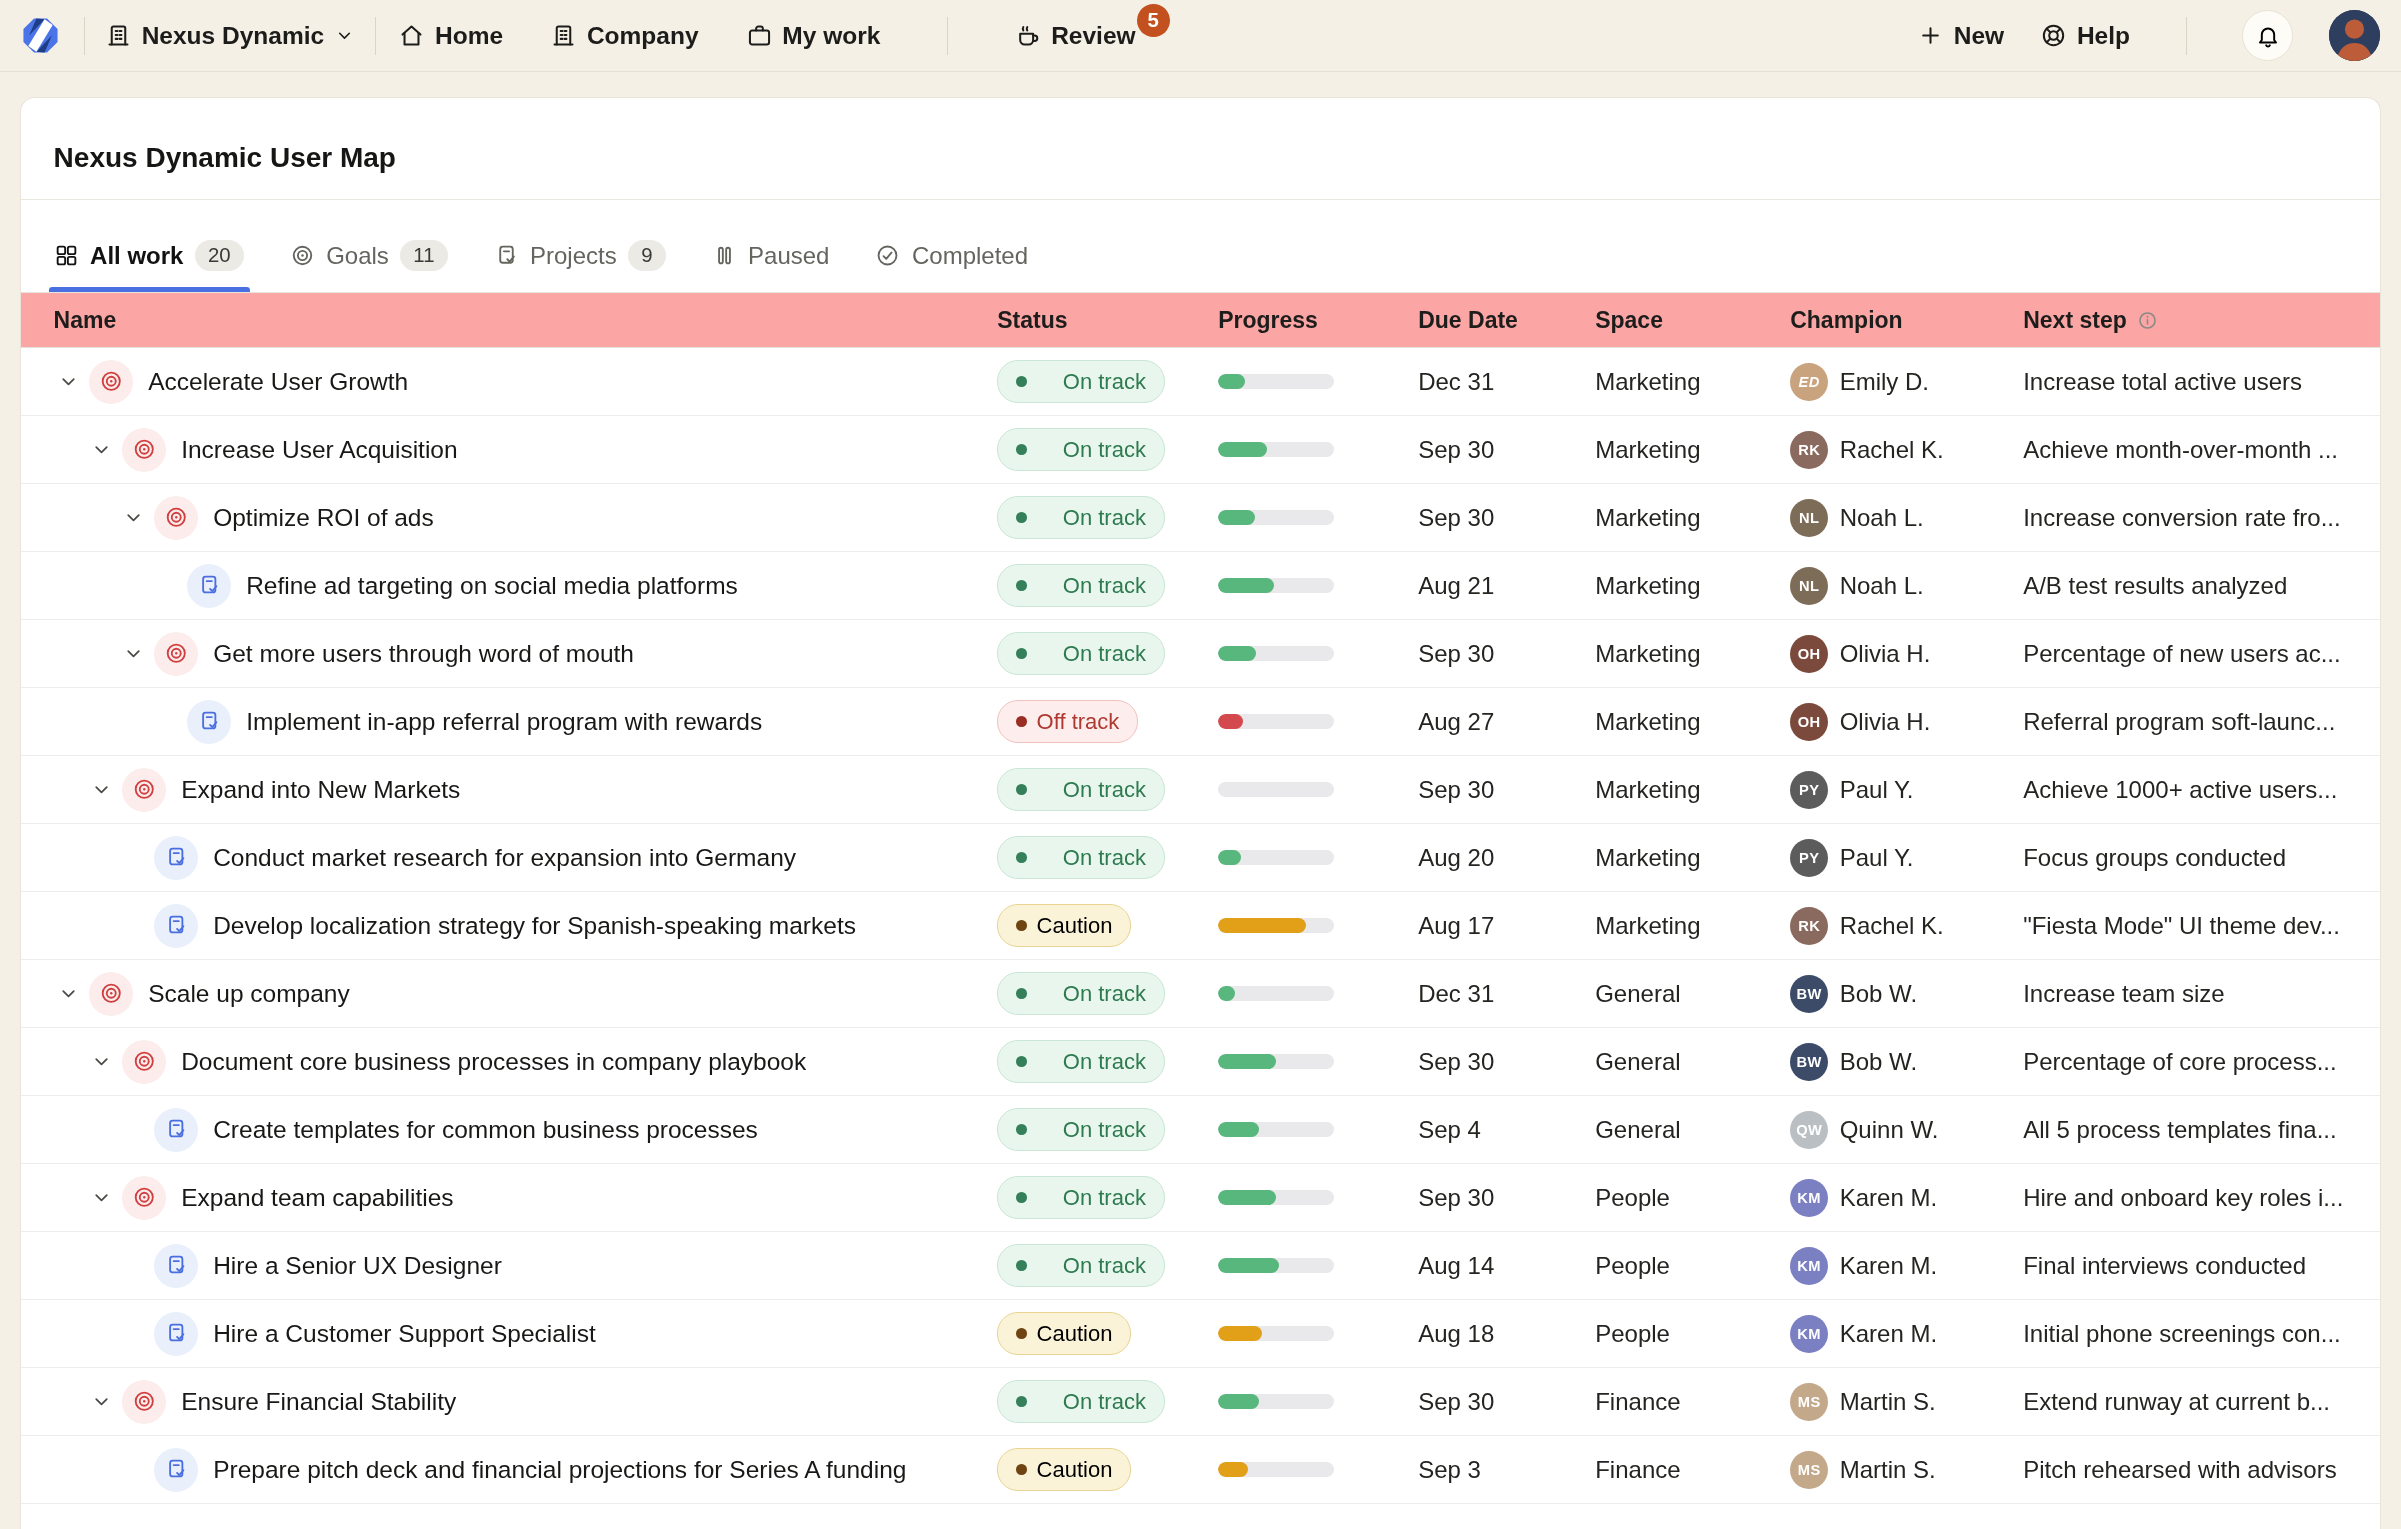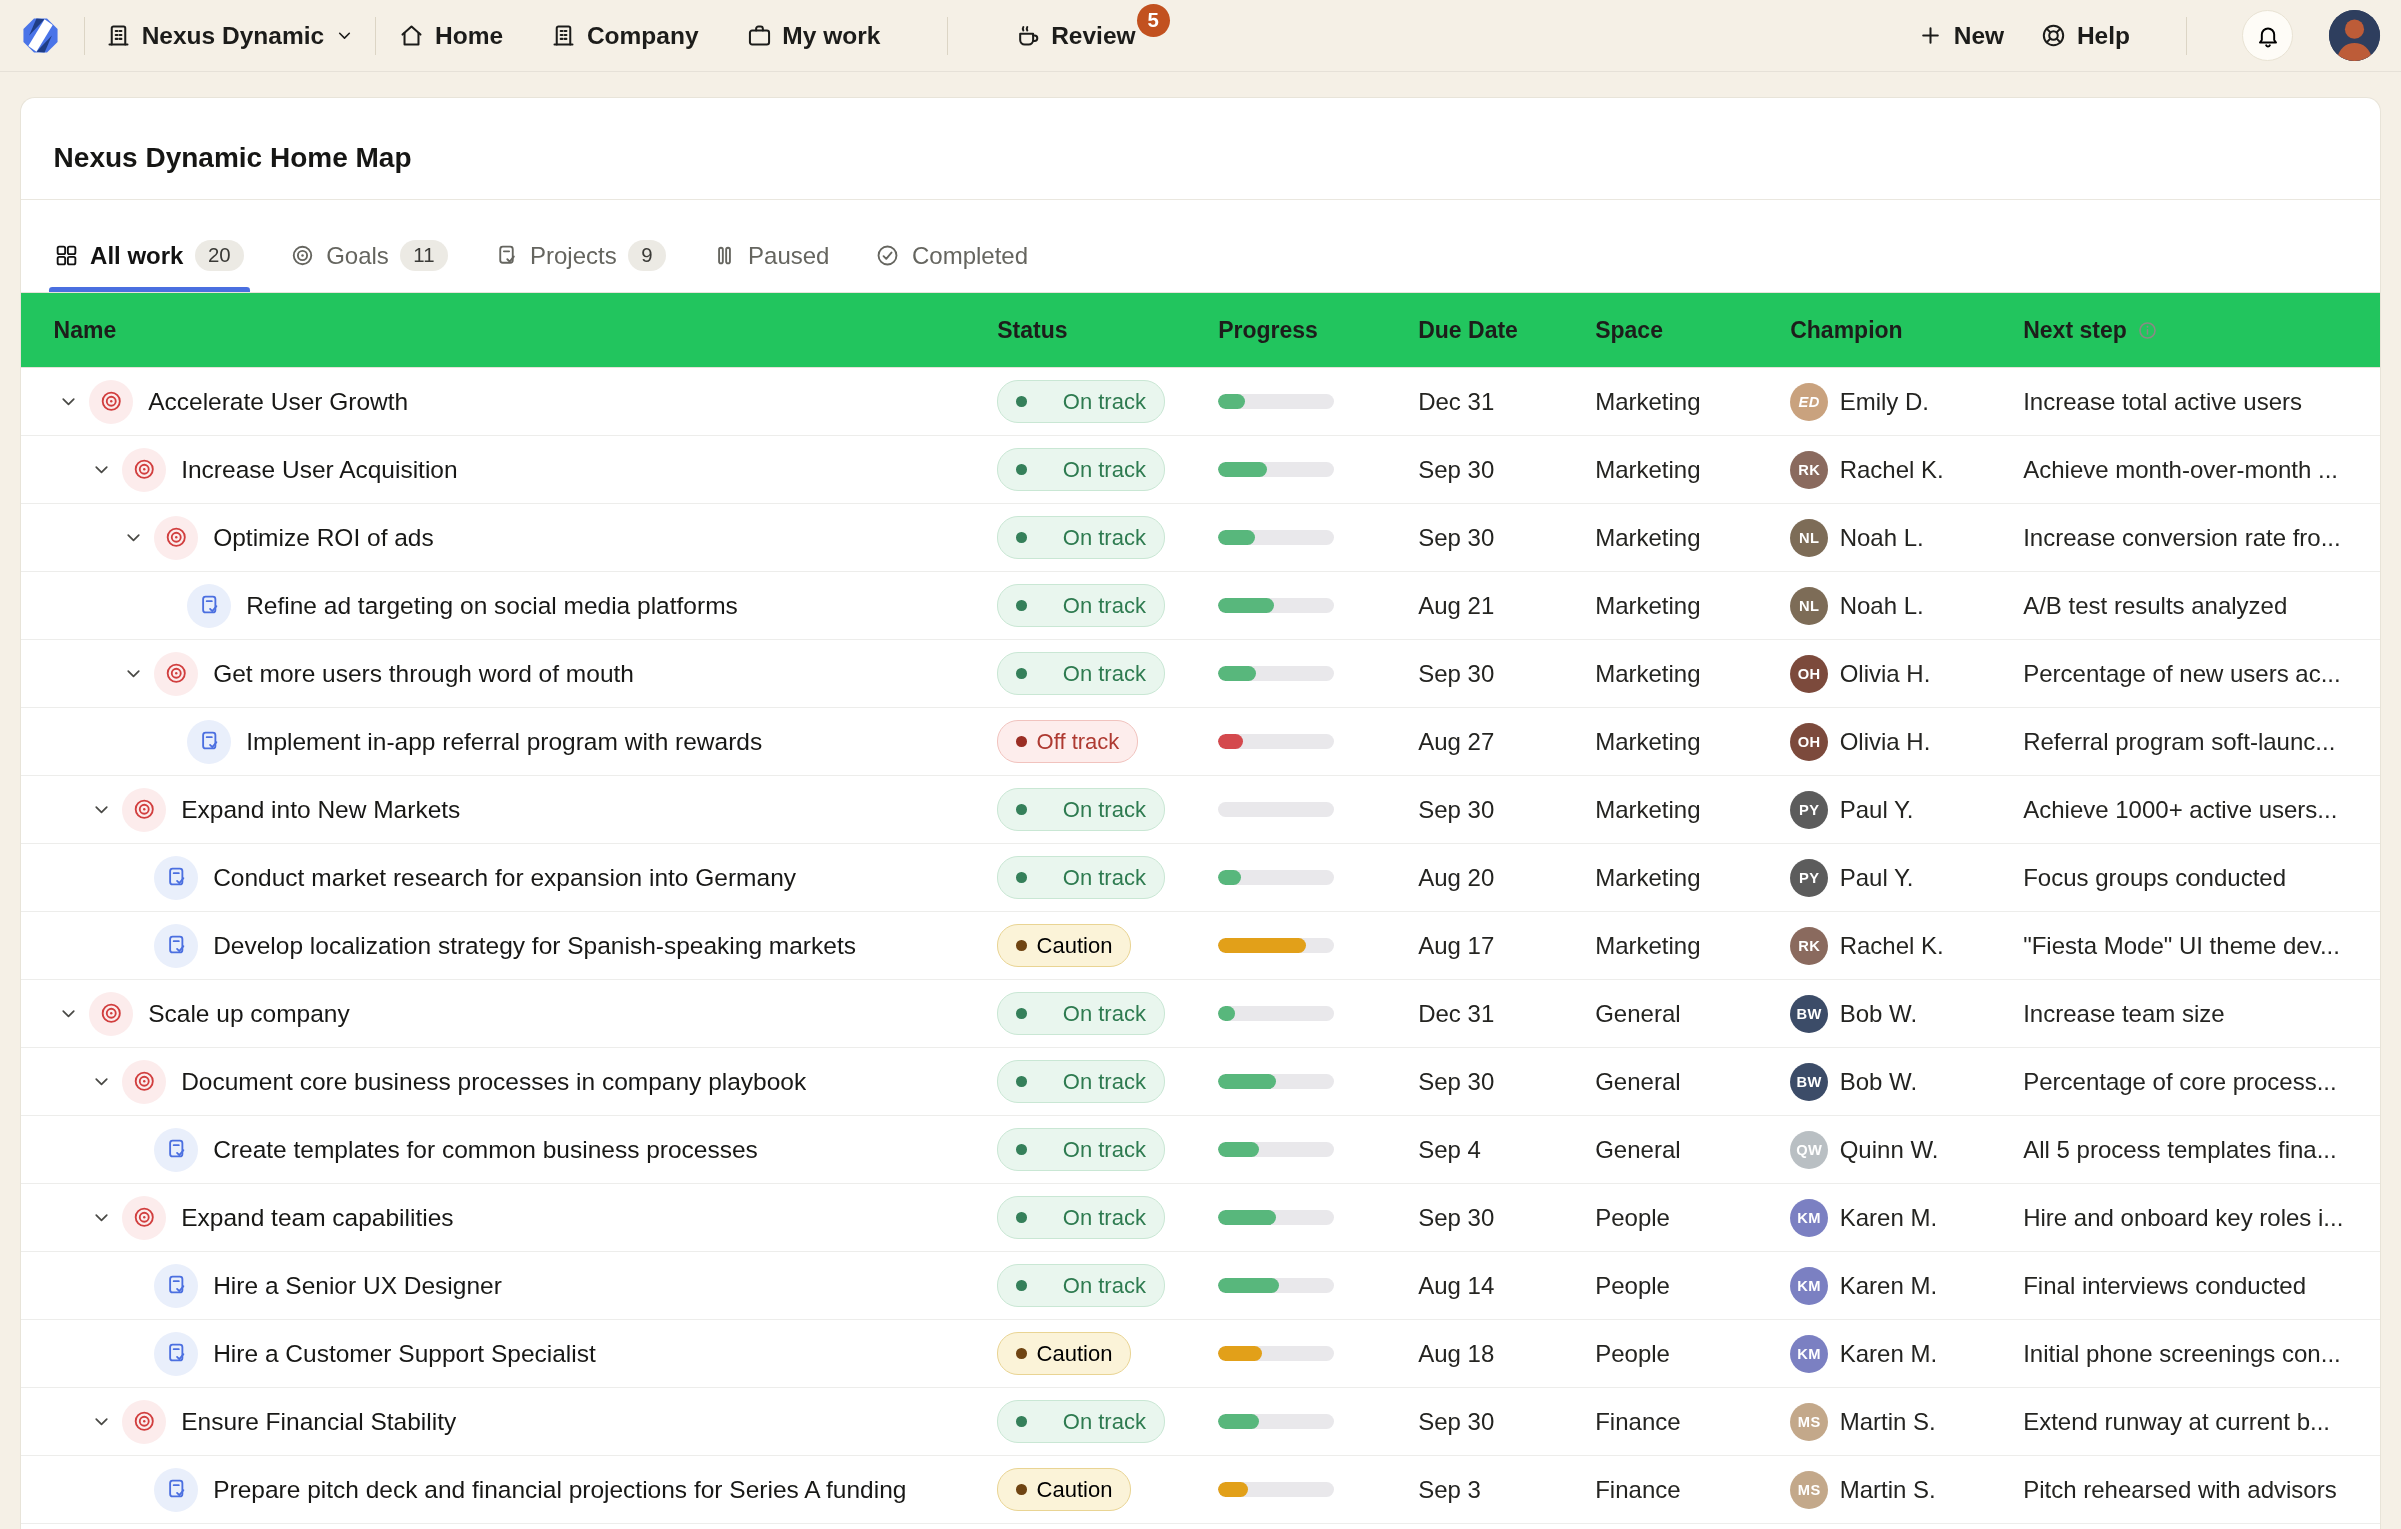--- a/index.html
+++ b/index.html
@@ -45,21 +45,21 @@
   .tab .icon svg{width:25px;height:25px;}
   .tab.active{color:#121212;font-weight:700;}
   .tab.active::after{content:'';position:absolute;left:-4.9px;right:-6.5px;bottom:0;height:4.9px;
     background:#4a6fe0;border-radius:3.3px 3.3px 0 0;}
   .tab-count{background:#eceae4;color:#3a3a36;font-size:20.4px;font-weight:500;
     border-radius:817px;padding:4.9px 13px;line-height:1;}
 
   
   .grid{display:grid;grid-template-columns:924px 221px 200px 177px 195px 233px minmax(0,1fr);
     align-items:center;padding:0 19.6px 0 33px;box-sizing:border-box;}
-  .thead{height:76px;background:#22c55e;border-top:0.8px solid #e7e4db;
+  .thead{height:56px;background:#fca5a5;border-top:0.8px solid #e7e4db;
     border-bottom:0.8px solid #e5e2d9;}
   .hcell{font-size:23px;font-weight:700;color:#1d1d1b;display:flex;align-items:center;gap:9.8px;}
   .hcell.pad{padding-left:19.6px;}
   .info-ic svg{width:21px;height:21px;color:#8a8a85;}
 
   .row{height:68px;border-bottom:0.8px solid #ededeb;background:#fff;}
   .cell{display:flex;align-items:center;min-width:0;}
   .cell.pad{padding-left:19.6px;}
 
   .chev{width:29.4px;height:29.4px;display:inline-flex;align-items:center;justify-content:center;
@@ -198,21 +198,21 @@
       <svg viewBox="0 0 48 48">
         <rect width="48" height="48" fill="#2e3e5e"></rect>
         <circle cx="24" cy="18" r="9" fill="#bd5c38"></circle>
         <path d="M7 48c2-12 9-17 17-17s15 5 17 17z" fill="#bd5c38"></path>
       </svg>
     </button>
   </div>
 </header>
 
 <main class="card">
-  <h1 class="card-title">Nexus Dynamic Home Map</h1>
+  <h1 class="card-title">Nexus Dynamic User Map</h1>
   <div class="tabs" id="tabs">
       <button class="tab active">
         <span class="icon">
           <svg viewBox="0 0 24 24" fill="none" stroke="currentColor" stroke-width="1.8" stroke-linecap="round" stroke-linejoin="round">
             <rect x="3.5" y="3.5" width="7.2" height="7.2" rx="1.6"></rect>
             <rect x="13.3" y="3.5" width="7.2" height="7.2" rx="1.6"></rect>
             <rect x="3.5" y="13.3" width="7.2" height="7.2" rx="1.6"></rect>
             <rect x="13.3" y="13.3" width="7.2" height="7.2" rx="1.6"></rect>
           </svg>
         </span>

